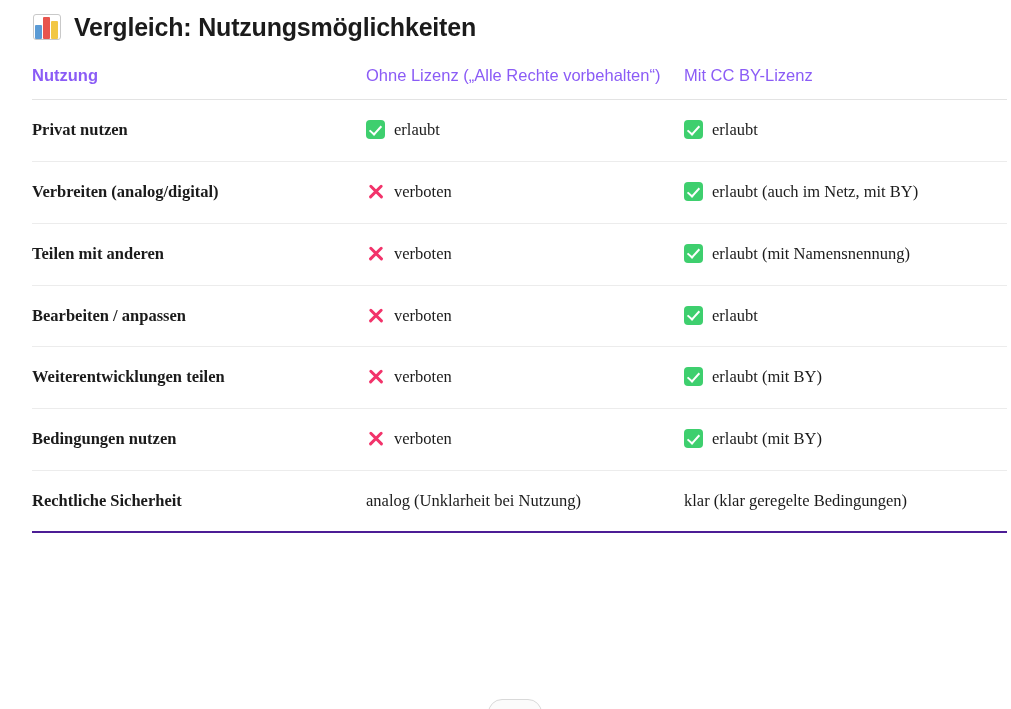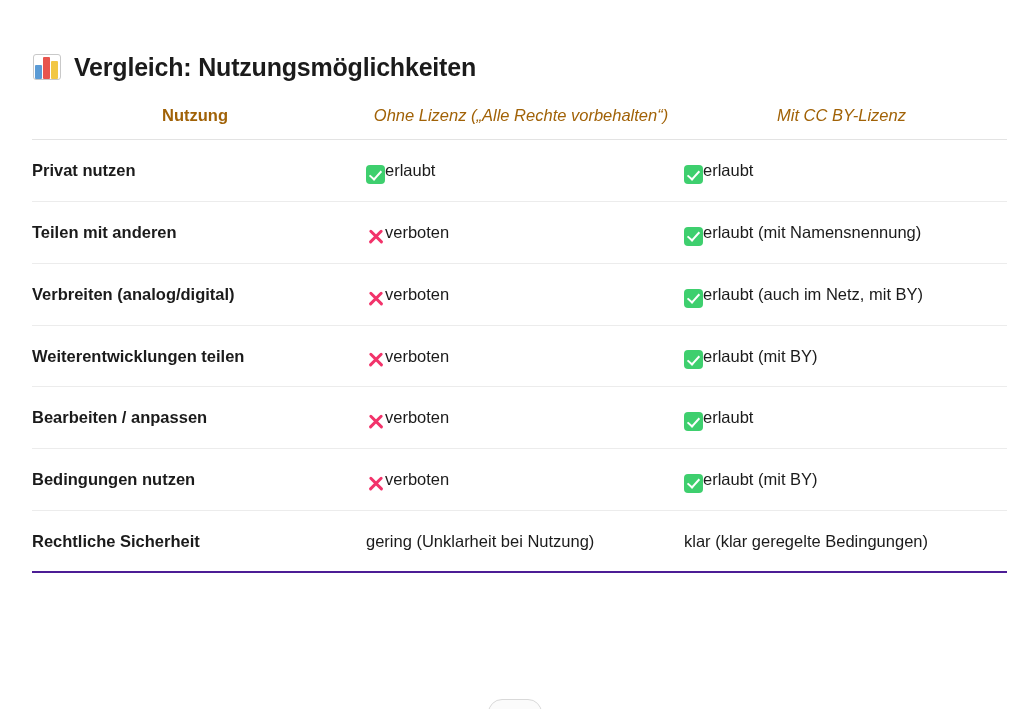--- a/index.html
+++ b/index.html
@@ -12,21 +12,20 @@
     width: 1011px;
     height: 709px;
     overflow: hidden;
     font-family: "Liberation Sans", sans-serif;
     color: #1a1a1a;
     -webkit-font-smoothing: antialiased;
   }
   .page {
     padding: 6px 0 0 0;
     box-sizing: border-box;
-    margin-top: 40px;
   }
   
   .title-row {
     display: flex;
     align-items: center;
     gap: 12px;
     padding: 6px 0 0 32px;
   }
   .title-emoji {
     width: 30px;
@@ -64,48 +63,50 @@
     border-collapse: collapse;
     margin: 22px 0 0 32px;
     width: 975px;
     table-layout: fixed;
   }
   table.cmp col.c0 { width: 334px; }
   table.cmp col.c1 { width: 318px; }
   table.cmp col.c2 { width: 323px; }
 
   table.cmp th {
-    text-align: center;
+    text-align: left;
     vertical-align: bottom;
     font-size: 16.5px;
     font-weight: 600;
-    color: #a16207;
+    color: #8b5cf6;
     padding: 0 8px 12px 0;
     border-bottom: 1px solid #e3e3e3;
     line-height: 1.42;
   }
   table.cmp th.col-head-1,
-  table.cmp th.col-head-2 { font-weight: 500; font-style: italic; }
+  table.cmp th.col-head-2 { font-weight: 500; }
 
   table.cmp td {
     font-size: 16.5px;
     padding: 17px 8px 17px 0;
     border-bottom: 1px solid #ececec;
     vertical-align: top;
     line-height: 1.62;
     color: #1b1b1b;
+    font-family: Liberation Serif, serif;
   }
   table.cmp td.rowlabel {
     font-weight: 600;
   }
   table.cmp tr:last-child td { border-bottom: 2px solid #4c1d95; }
 
   .cell-inner {
     display: flex;
-    align-items: flex-end;
+    align-items: flex-start;
+    gap: 9px;
   }
   .cell-text { display: inline; }
 
   
   .ico {
     flex: 0 0 auto;
     display: inline-block;
     position: relative;
     width: 19px;
     height: 19px;
@@ -192,47 +193,63 @@
         </td>
         <td>
           <span class="cell-inner">
             <span class="ico check"></span>
             <span class="cell-text">erlaubt</span>
           </span>
         </td>
       </tr>
 
       <tr>
+        <td class="rowlabel">Verbreiten (analog/digital)</td>
+        <td>
+          <span class="cell-inner">
+            <span class="ico cross"></span>
+            <span class="cell-text">verboten</span>
+          </span>
+        </td>
+        <td>
+          <span class="cell-inner">
+            <span class="ico check"></span>
+            <span class="cell-text">erlaubt (auch im Netz, mit BY)</span>
+          </span>
+        </td>
+      </tr>
+
+      <tr>
         <td class="rowlabel">Teilen mit anderen</td>
         <td>
           <span class="cell-inner">
             <span class="ico cross"></span>
             <span class="cell-text">verboten</span>
           </span>
         </td>
         <td>
           <span class="cell-inner">
             <span class="ico check"></span>
             <span class="cell-text">erlaubt (mit Namensnennung)</span>
           </span>
         </td>
       </tr>
 
       <tr>
-        <td class="rowlabel">Verbreiten (analog/digital)</td>
-        <td>
-          <span class="cell-inner">
-            <span class="ico cross"></span>
-            <span class="cell-text">verboten</span>
-          </span>
-        </td>
-        <td>
-          <span class="cell-inner">
-            <span class="ico check"></span>
-            <span class="cell-text">erlaubt (auch im Netz, mit BY)</span>
+        <td class="rowlabel">Bearbeiten / anpassen</td>
+        <td>
+          <span class="cell-inner">
+            <span class="ico cross"></span>
+            <span class="cell-text">verboten</span>
+          </span>
+        </td>
+        <td>
+          <span class="cell-inner">
+            <span class="ico check"></span>
+            <span class="cell-text">erlaubt</span>
           </span>
         </td>
       </tr>
 
       <tr>
         <td class="rowlabel">Weiterentwicklungen teilen</td>
         <td>
           <span class="cell-inner">
             <span class="ico cross"></span>
             <span class="cell-text">verboten</span>
@@ -240,56 +257,40 @@
         </td>
         <td>
           <span class="cell-inner">
             <span class="ico check"></span>
             <span class="cell-text">erlaubt (mit BY)</span>
           </span>
         </td>
       </tr>
 
       <tr>
-        <td class="rowlabel">Bearbeiten / anpassen</td>
-        <td>
-          <span class="cell-inner">
-            <span class="ico cross"></span>
-            <span class="cell-text">verboten</span>
-          </span>
-        </td>
-        <td>
-          <span class="cell-inner">
-            <span class="ico check"></span>
-            <span class="cell-text">erlaubt</span>
-          </span>
-        </td>
-      </tr>
-
-      <tr>
         <td class="rowlabel">Bedingungen nutzen</td>
         <td>
           <span class="cell-inner">
             <span class="ico cross"></span>
             <span class="cell-text">verboten</span>
           </span>
         </td>
         <td>
           <span class="cell-inner">
             <span class="ico check"></span>
             <span class="cell-text">erlaubt (mit BY)</span>
           </span>
         </td>
       </tr>
 
       <tr>
         <td class="rowlabel">Rechtliche Sicherheit</td>
         <td>
           <span class="cell-inner">
-            <span class="cell-text">gering (Unklarheit bei Nutzung)</span>
+            <span class="cell-text">analog (Unklarheit bei Nutzung)</span>
           </span>
         </td>
         <td>
           <span class="cell-inner">
             <span class="cell-text">klar (klar geregelte Bedingungen)</span>
           </span>
         </td>
       </tr>
 
     </tbody>

